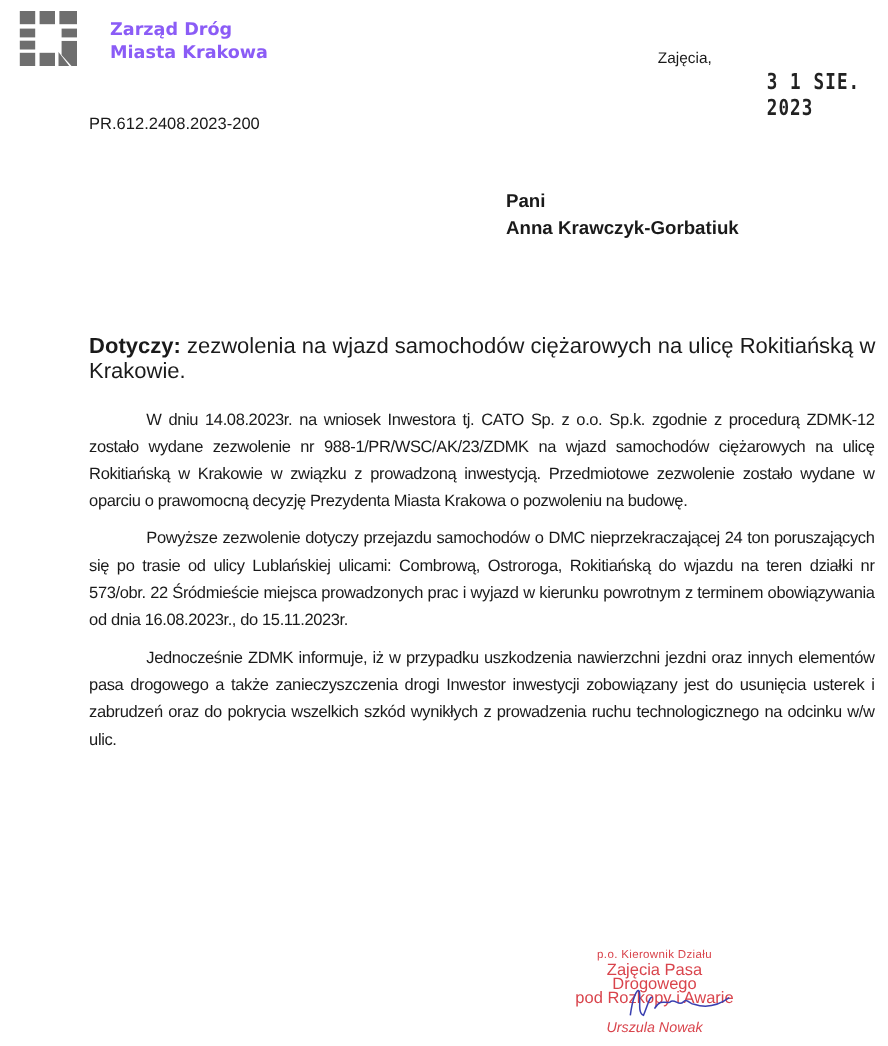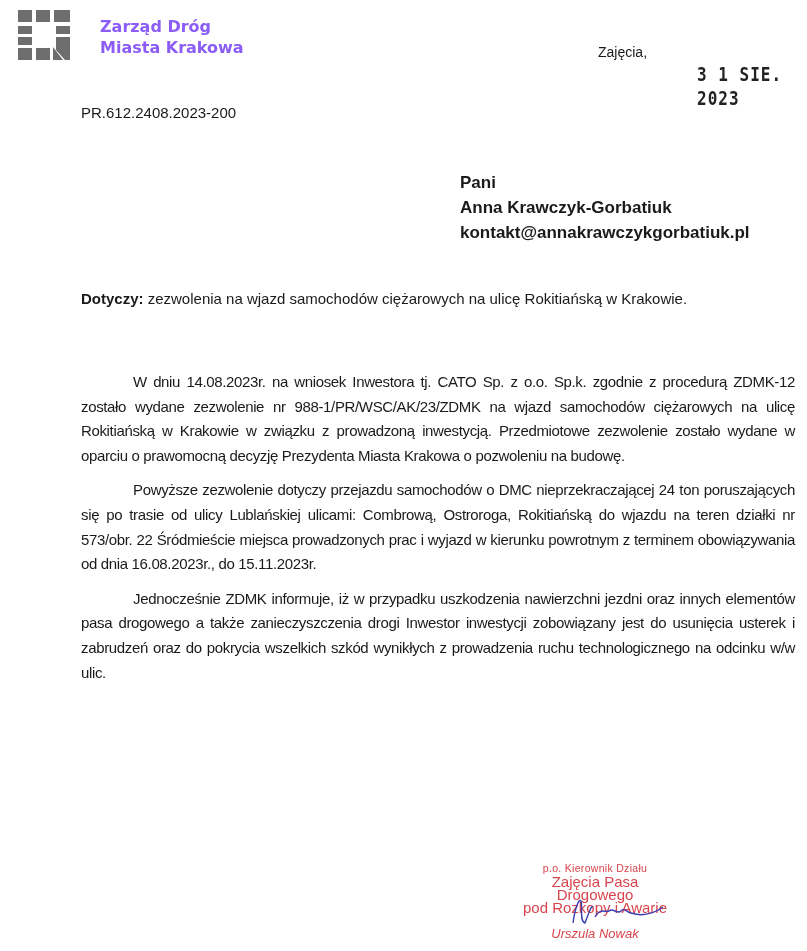--- a/index.html
+++ b/index.html
@@ -6,21 +6,21 @@
   body { width: 807px; height: 951px; position: relative; overflow: hidden; color: #1a1a1a; font-family: "Liberation Sans", sans-serif; }
   .abs { position: absolute; }
   
   .logo { left: 18px; top: 10px; width: 52px; height: 50px; }
   .logo .b { position: absolute; background: #6e6e6e; }
   .logo-text { left: 100px; top: 16px; font-family: "DejaVu Sans", sans-serif; font-weight: bold; font-size: 16px; line-height: 21px; color: #8b5cf6; }
   .place { left: 598px; top: 44px; font-size: 14px; }
   .stamp-date { left: 697px; top: 62px; font-family: "DejaVu Sans Mono", monospace; font-size: 16px; color: #222; transform: scaleY(1.25); transform-origin: left top; letter-spacing: 1px; font-weight: bold; }
   .ref { left: 81px; top: 104px; font-size: 15px; }
   .recipient { left: 460px; top: 170px; font-size: 17px; font-weight: bold; line-height: 25px; }
-  .subject { left: 81px; top: 290px; font-size: 15px; font-family: "Liberation Sans Narrow", "Liberation Sans", sans-serif; }
+  .subject { left: 81px; top: 304px; font-size: 20px; font-family: "Liberation Sans Narrow", "Liberation Sans", sans-serif; }
   .subject b { font-weight: bold; }
   .body { left: 81px; top: 370px; width: 714px; font-size: 15px; line-height: 24.6px; text-align: justify; font-family: "Liberation Sans", sans-serif; letter-spacing: -0.35px; }
   .body p { margin: 0 0 10px 0; text-indent: 52px; }
   .sig { left: 514px; top: 862px; color: #d9444c; font-family: "Liberation Sans", sans-serif; text-align: center; width: 162px; font-size: 11.5px; line-height: 13px; }
   .sig .l1 { font-size: 10.5px; letter-spacing: 0.3px; }
   .sig .l2, .sig .l3 { font-size: 15px; }
   .sig .l4 { font-style: italic; font-size: 13px; margin-top: 13px; }
   .scrawl { left: 565px; top: 893px; width: 100px; height: 40px; }
 </style>
 </head>
@@ -46,21 +46,20 @@
 </div>
 
 <div class="abs place">Zajęcia,</div>
 <div class="abs stamp-date">3 1 SIE. 2023</div>
 
 <div class="abs ref">PR.612.2408.2023-200</div>
 
 <div class="abs recipient">
   <div>Pani</div>
   <div>Anna Krawczyk-Gorbatiuk</div>
-  <div>kontakt@annakrawczykgorbatiuk.pl</div>
 </div>
 
 <div class="abs subject"><b>Dotyczy:</b><span> zezwolenia na wjazd samochodów ciężarowych na ulicę Rokitiańską w Krakowie.</span></div>
 
 <div class="abs body">
   <p>W dniu 14.08.2023r. na wniosek Inwestora tj.  CATO Sp. z o.o. Sp.k. zgodnie z procedurą ZDMK-12 zostało wydane zezwolenie nr 988-1/PR/WSC/AK/23/ZDMK na wjazd samochodów ciężarowych na ulicę Rokitiańską w Krakowie w związku z prowadzoną inwestycją. Przedmiotowe zezwolenie zostało wydane w oparciu o prawomocną decyzję Prezydenta Miasta Krakowa o pozwoleniu na budowę.</p>
   <p>Powyższe zezwolenie dotyczy przejazdu samochodów o DMC nieprzekraczającej 24 ton poruszających się po trasie od ulicy Lublańskiej ulicami: Combrową, Ostroroga, Rokitiańską do wjazdu na teren działki nr 573/obr. 22 Śródmieście miejsca prowadzonych prac i wyjazd w kierunku powrotnym z terminem obowiązywania od dnia 16.08.2023r., do 15.11.2023r.</p>
   <p>Jednocześnie ZDMK informuje, iż w przypadku uszkodzenia nawierzchni jezdni oraz innych elementów pasa drogowego a także zanieczyszczenia drogi Inwestor inwestycji zobowiązany jest do usunięcia usterek i zabrudzeń oraz do pokrycia wszelkich szkód wynikłych z prowadzenia ruchu technologicznego na odcinku w/w ulic.</p>
 </div>
 

